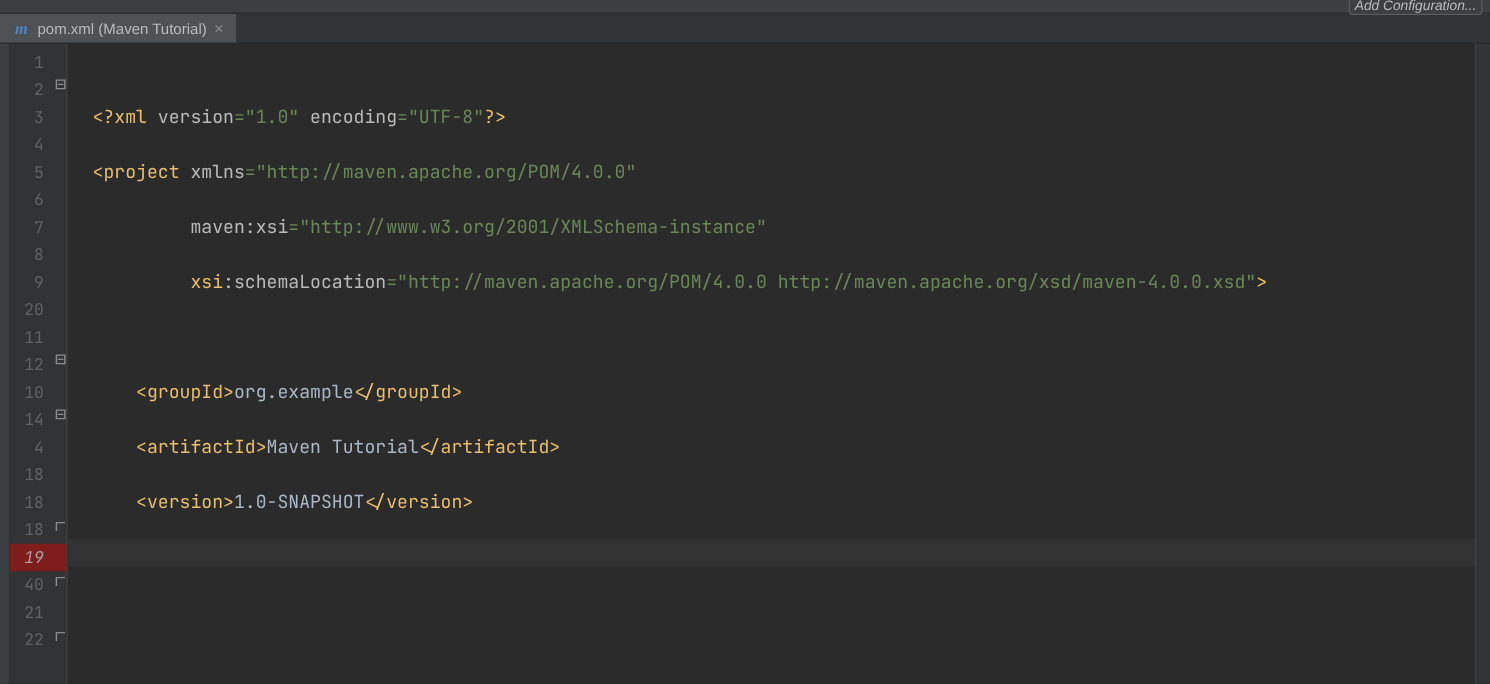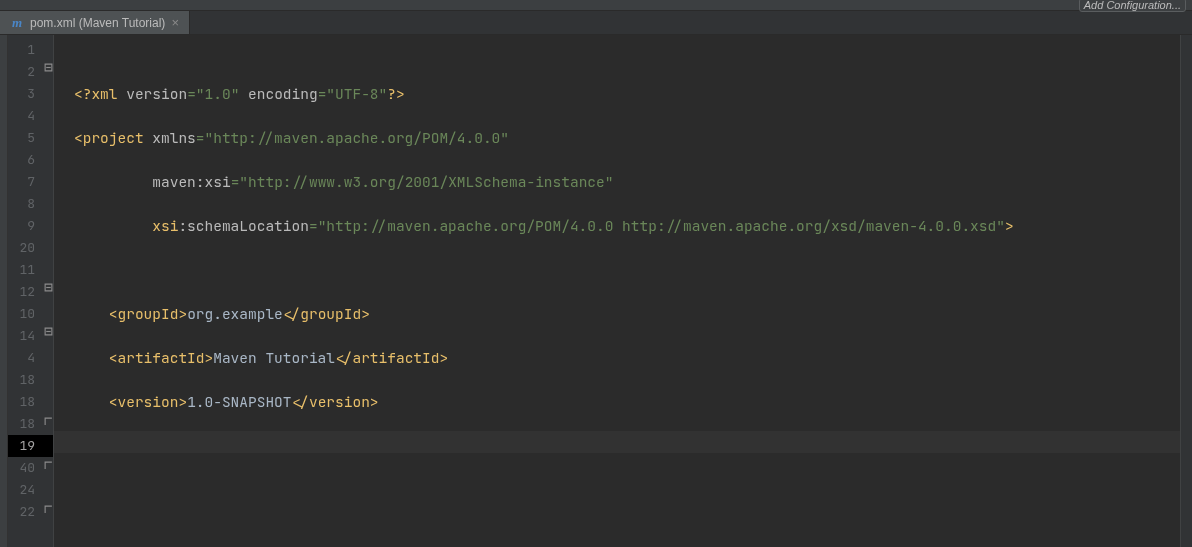--- a/index.html
+++ b/index.html
@@ -20,21 +20,21 @@
   
   .editor{ display:flex; height:calc(547px - 11px - 24px); background:var(--bg); position:relative; }
   .stripe{ width:8px; background:var(--panel); border-right:1px solid #323232; }
   .gutter{ width:46px; background:var(--panel-dk); color:var(--gutter); font-size:13px; text-align:right; padding:4px 18px 0 0; line-height:22px; user-select:none; border-right:1px solid #404243;}
   .folds{ position:absolute; left:44px; top:4px; width:10px; }
   .fold{ position:absolute; width:9px; height:9px; color:#8c8c8c; display:flex; align-items:center; justify-content:center; }
   .fold svg{ width:9px; height:9px; }
   .code{ flex:1; padding:4px 0 0 20px; font-size:14.5px; line-height:22px; color:var(--txt); white-space:pre; overflow:hidden; position:relative;}
   .currow{ position:absolute; left:0; right:0; height:22px; background:#323232; }
   .t{ color:var(--tag);} .a{ color:var(--attr);} .s{ color:var(--str);}
-  .gutter .cur{ color:#a4a3a3; background:#000000; margin-right:-18px; padding-right:18px;}
+  .gutter .cur{ color:#a4a3a3; background:#7f1d1d; margin-right:-18px; padding-right:18px;font-style:italic;}
   .errstripe{ width:12px; background:var(--panel-dk); border-left:1px solid #404243;}
   .errstripe .tick{ width:8px; height:2px; margin:4px auto 0; }
 </style>
 </head>
 <body>
 
 <div class="toolbar">
   <div class="addcfg">Add Configuration...</div>
 </div>
 
@@ -62,21 +62,21 @@
       <div>11</div>
       <div>12</div>
       <div>10</div>
       <div>14</div>
       <div>4</div>
       <div>18</div>
       <div>18</div>
       <div>18</div>
       <div class="cur">19</div>
       <div>40</div>
-      <div>24</div>
+      <div>21</div>
       <div>22</div>
     </div>
 
   <div class="code">
     <div class="currow" style="top:396px;"></div>
 <div><span class="t">&lt;?</span><span class="t">xml</span> <span class="a">version</span><span class="s">=</span><span class="s">"1.0"</span> <span class="a">encoding</span><span class="s">=</span><span class="s">"UTF-8"</span><span class="t">?&gt;</span></div>
 <div><span class="t">&lt;</span><span class="t">project</span> <span class="a">xmlns</span><span class="s">=</span><span class="s">"http://maven.apache.org/POM/4.0.0"</span></div>
 <div>         <span class="a">maven:</span><span class="a">xsi</span><span class="s">=</span><span class="s">"http://www.w3.org/2001/XMLSchema-instance"</span></div>
 <div>         <span class="t">xsi</span><span class="a">:schemaLocation</span><span class="s">=</span><span class="s">"http://maven.apache.org/POM/4.0.0 http://maven.apache.org/xsd/maven-4.0.0.xsd"</span><span class="t">&gt;</span></div>
 <div> </div>

